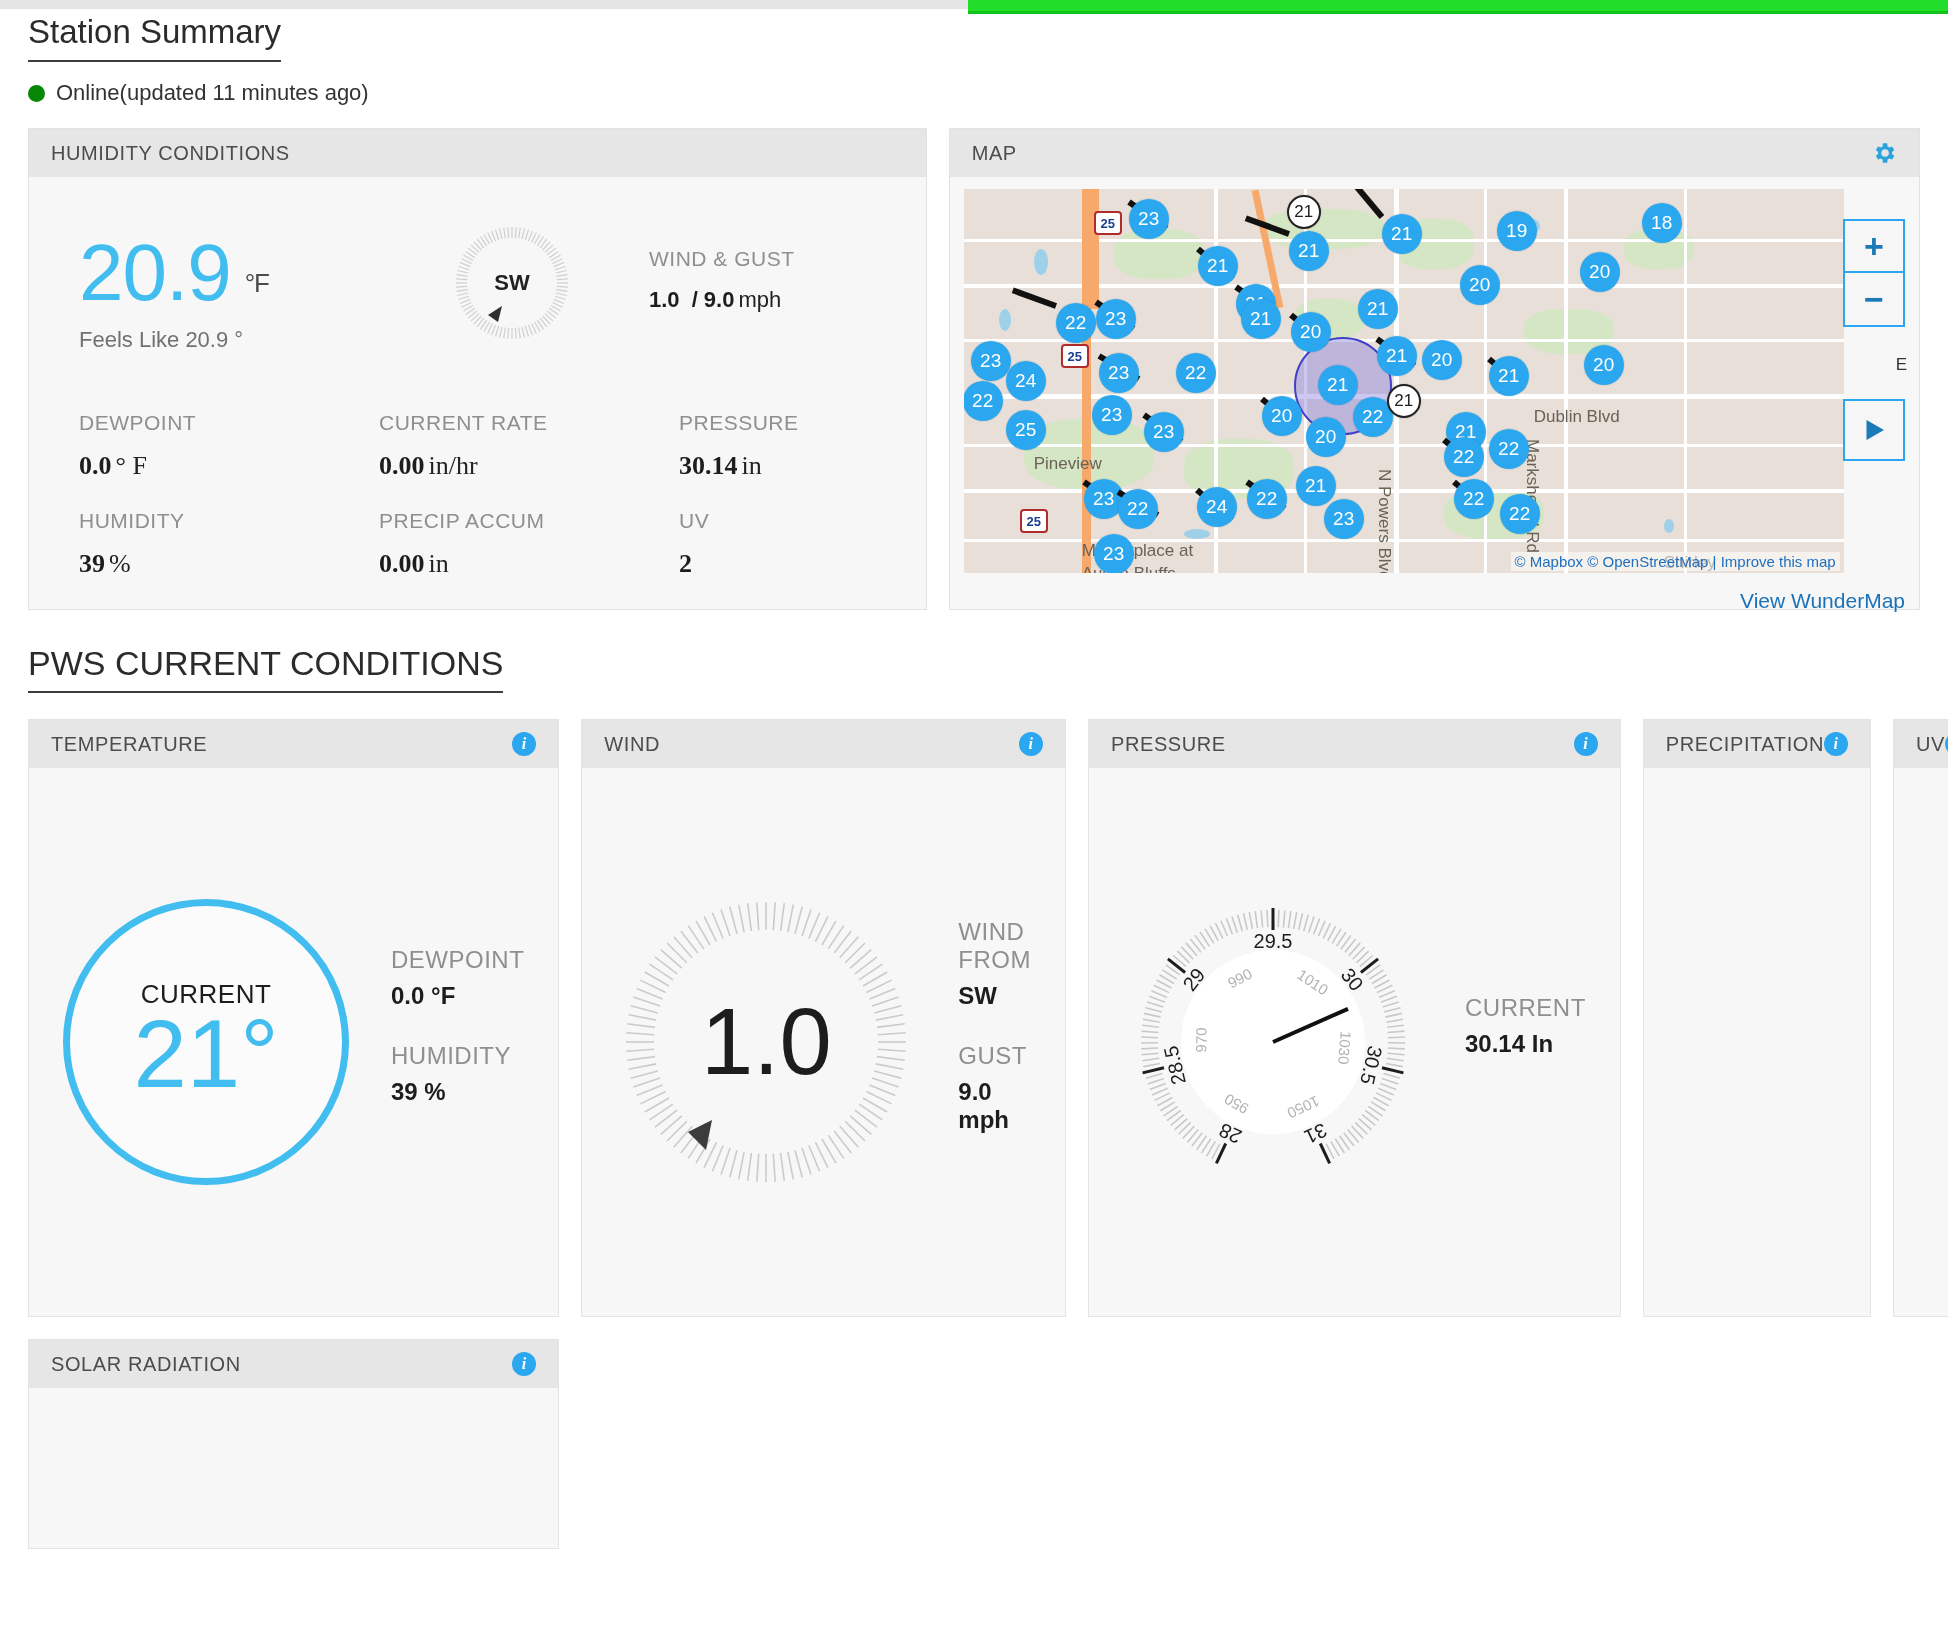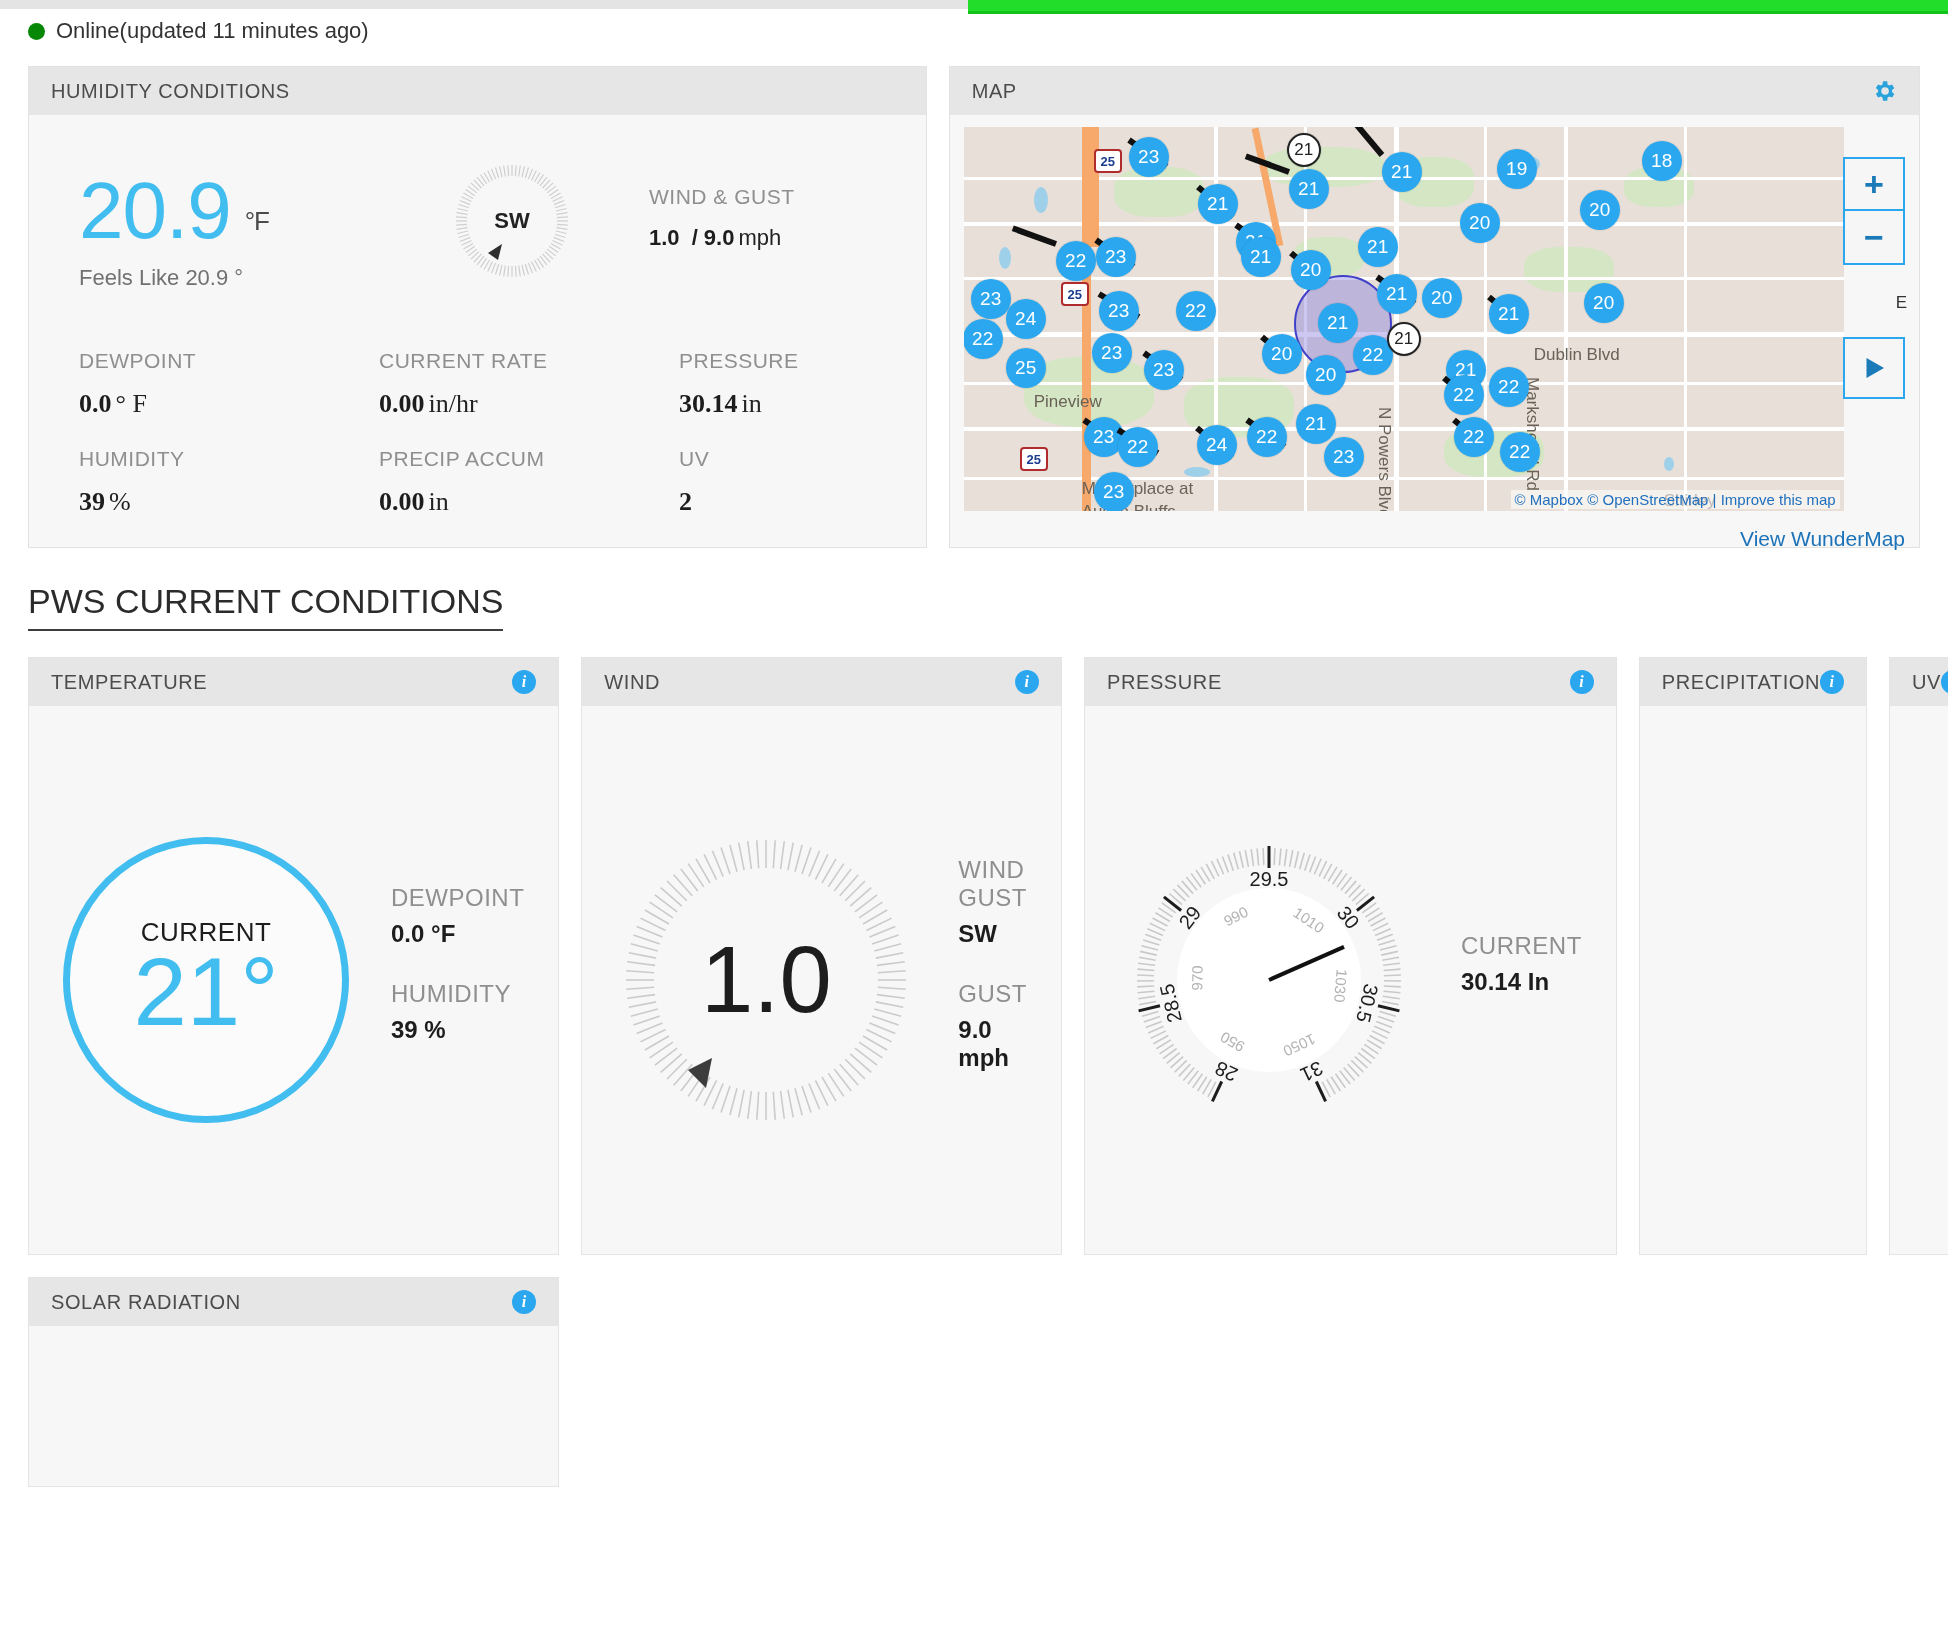--- a/index.html
+++ b/index.html
@@ -161,20 +161,21 @@
 <body>
 
 <div class="topbar-wrap">
   <div class="topbar-grey"></div>
   <div class="topbar-green"></div>
 </div>
 
 <div class="page">
 
   
+  <div class="station-title">Station Summary</div>
   <div class="status-row">
     <span class="status-dot"></span>
     <span class="status-text">Online(updated 11 minutes ago)</span>
   </div>
 
   
   <div class="panels">
 
     <div class="panel panel-cc">
       <div class="panel-head">
@@ -671,21 +672,21 @@
                 <line x1="121.0" y1="41.8" x2="113.8" y2="14.8" stroke="#cbcbcb" stroke-width="1.6"></line>
                 <line x1="128.1" y1="40.2" x2="122.7" y2="12.7" stroke="#cbcbcb" stroke-width="1.6"></line>
                 <line x1="135.4" y1="39.0" x2="131.7" y2="11.2" stroke="#cbcbcb" stroke-width="1.6"></line>
                 <line x1="142.7" y1="38.2" x2="140.8" y2="10.3" stroke="#cbcbcb" stroke-width="1.6"></line>
               </g>
             <polygon points="72,240 96,228 90,258" fill="#3c3c3c"></polygon>
           </svg>
           <div class="speed">1.0</div>
         </div>
         <div class="side-stats">
-          <div class="lbl">WIND GUST</div>
+          <div class="lbl">WIND FROM</div>
           <div class="val">SW</div>
           <div class="lbl">GUST</div>
           <div class="val">9.0 mph</div>
         </div>
       </div>
     </div>
 
     <div class="card">
       <div class="card-head">
         <span>PRESSURE</span>

